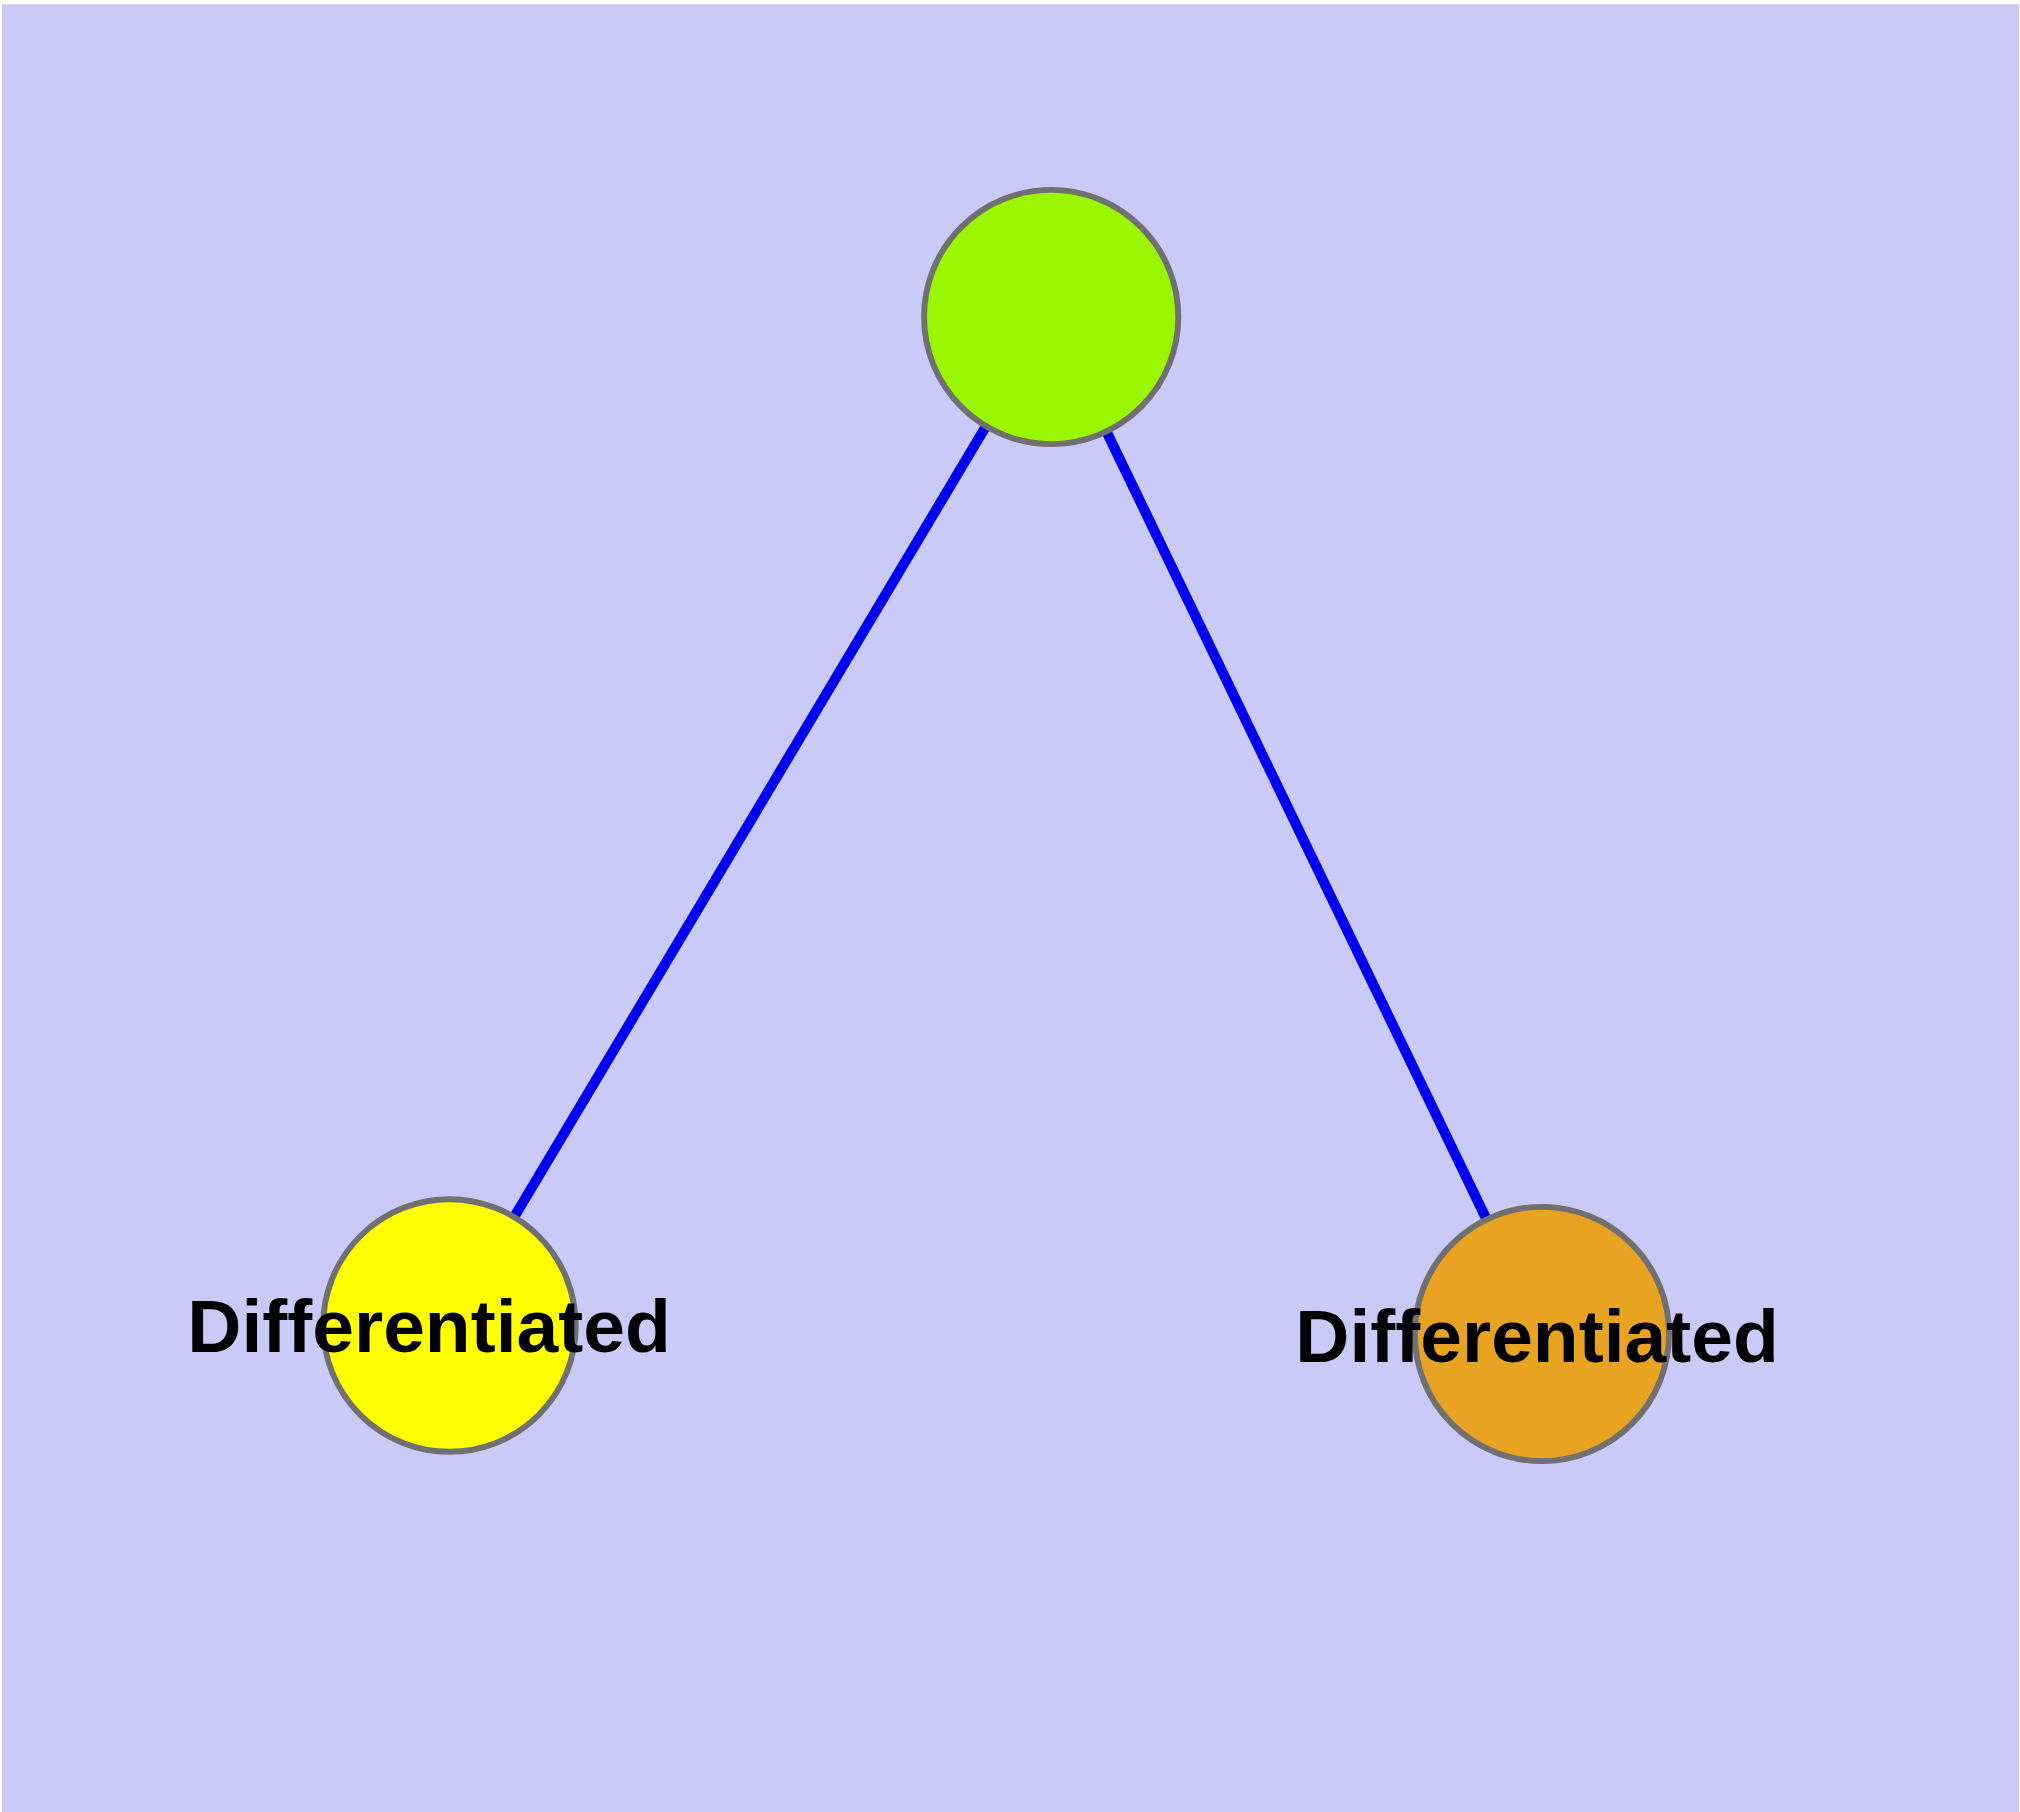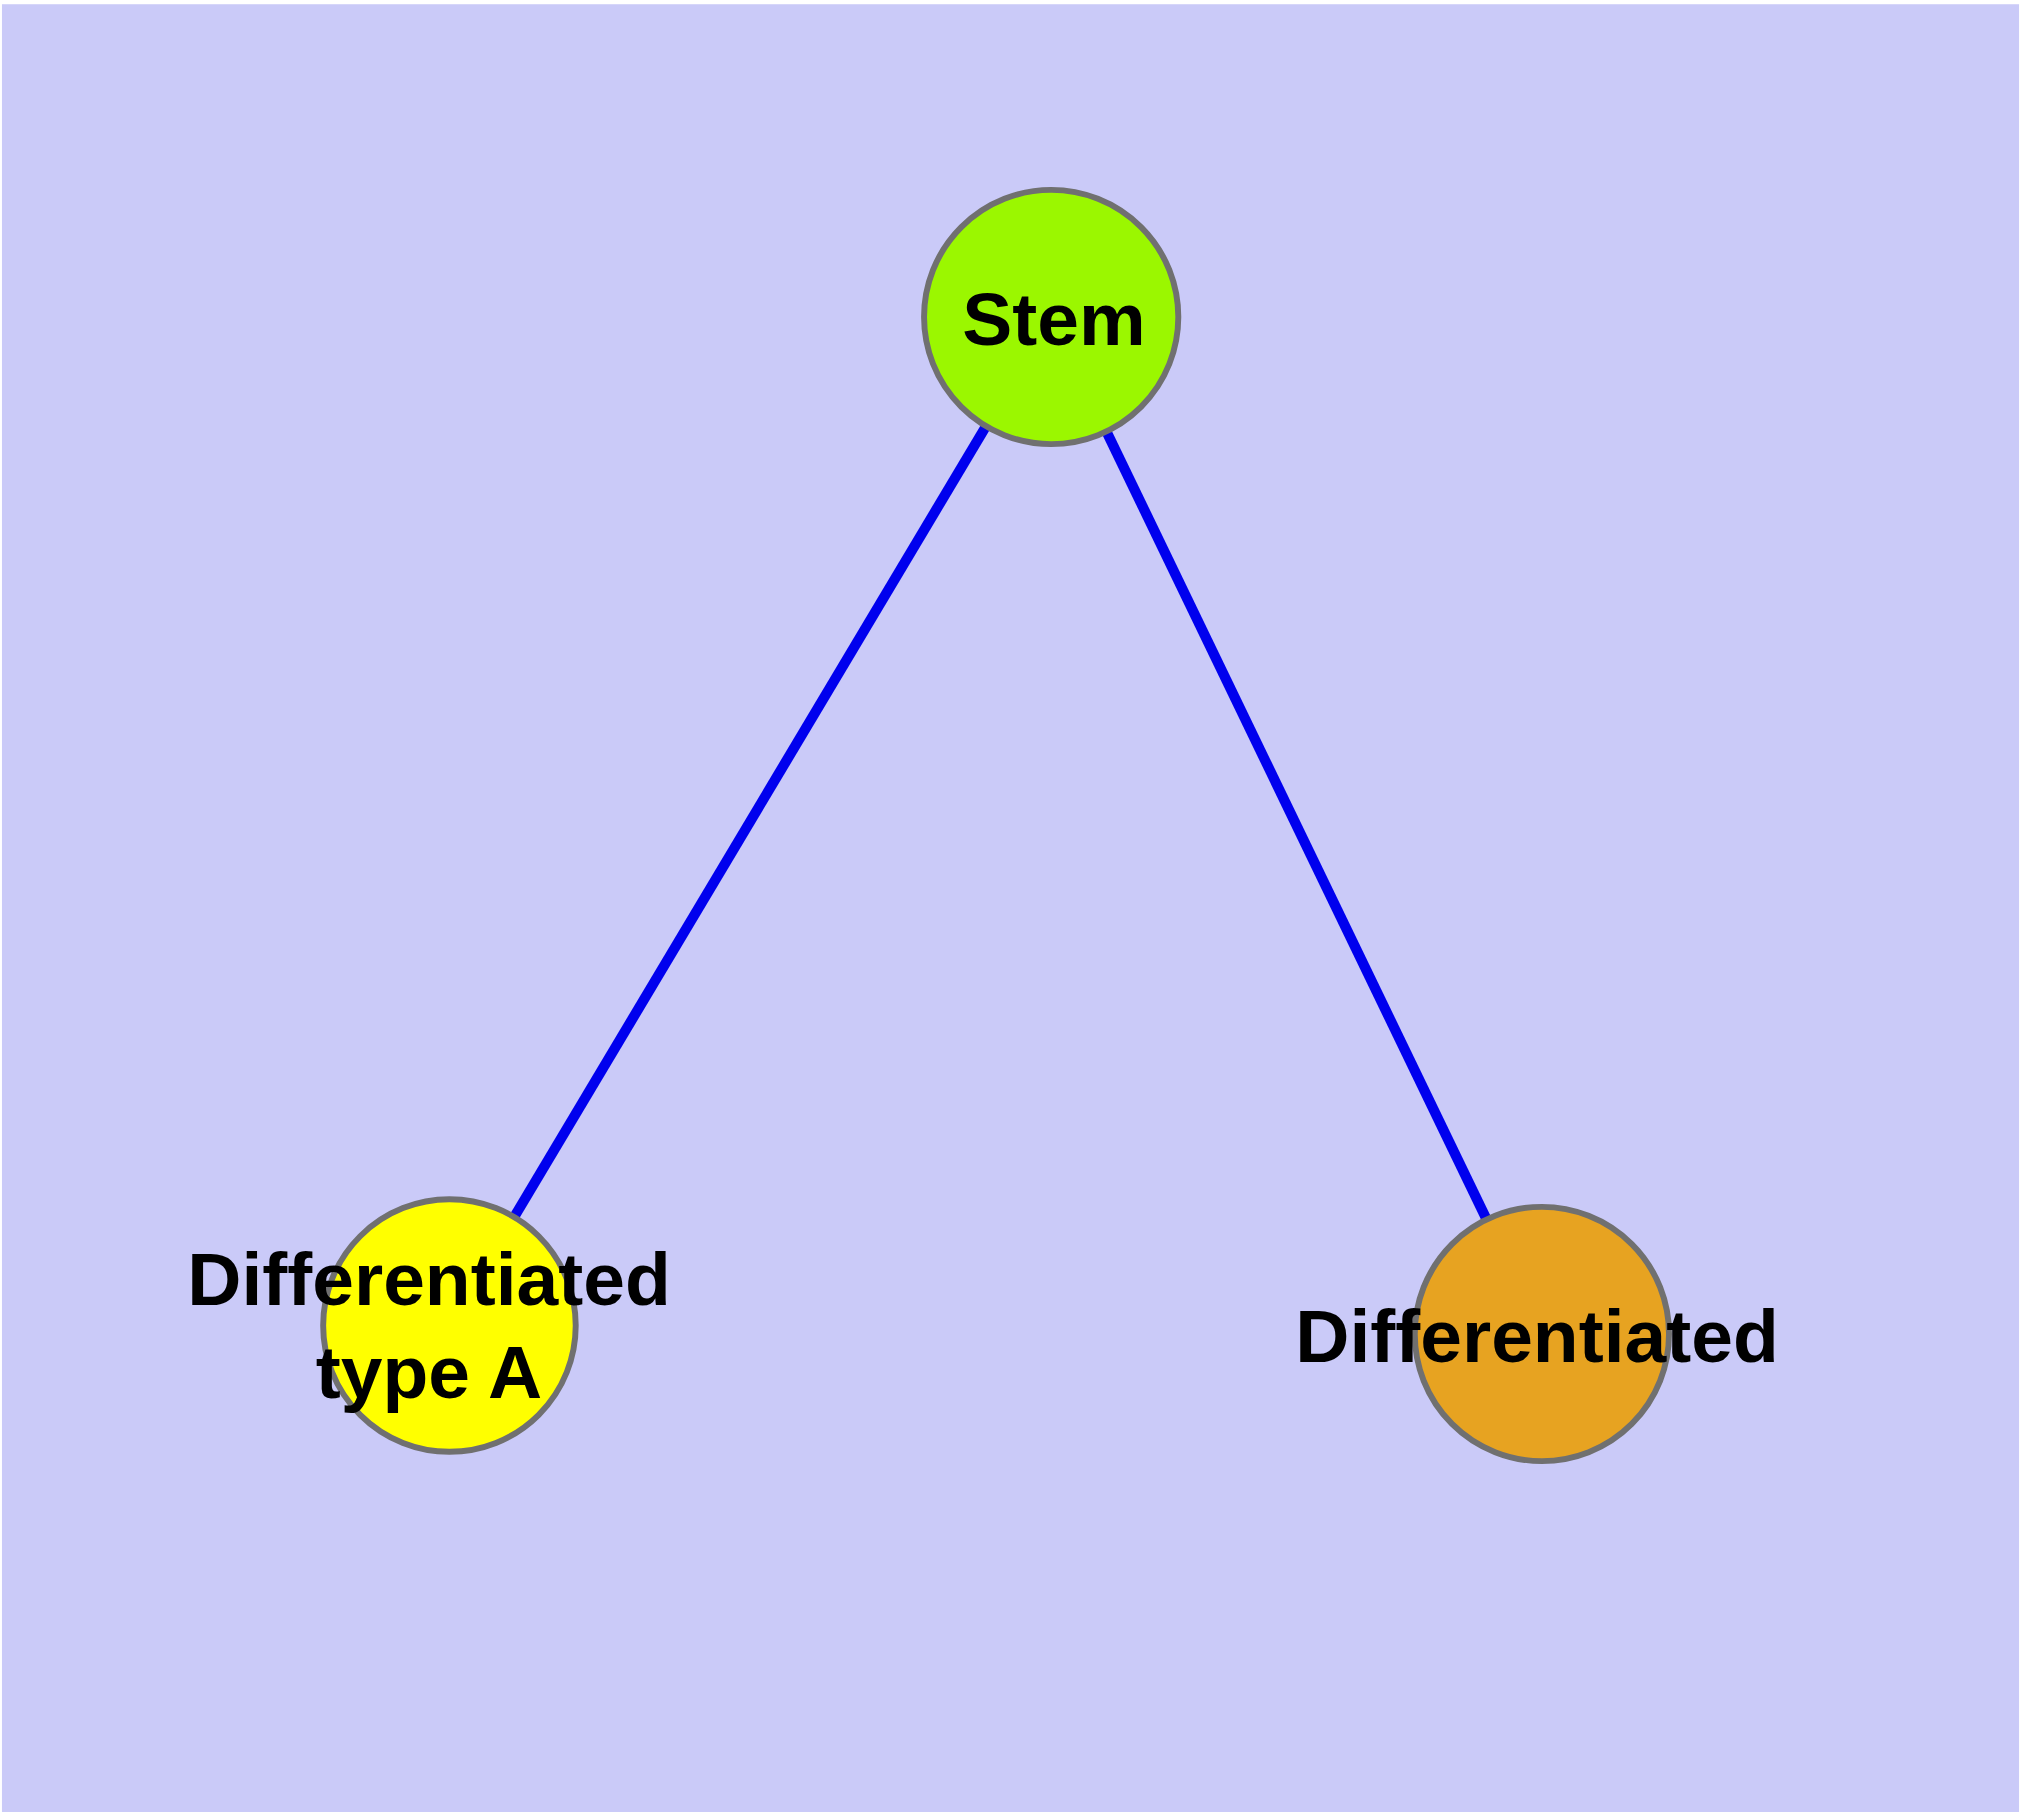--- a/index.html
+++ b/index.html
@@ -46,27 +46,23 @@
     <rect x="2" y="5" width="2380" height="2133" fill="#CACAF8"></rect>
 
     <line class="edge-line" x1="1240" y1="374" x2="530" y2="1564" stroke="#0000EE"></line>
     <line class="edge-line" x1="1240" y1="374" x2="1819" y2="1574" stroke="#0000EE"></line>
 
     <circle class="node-circle" cx="1240" cy="374" r="150" fill="#9BF700" stroke="#707070"></circle>
     <circle class="node-circle" cx="530" cy="1564" r="149" fill="#FFFF00" stroke="#707070"></circle>
     <circle class="node-circle" cx="1819" cy="1574" r="150" fill="#E7A321" stroke="#707070"></circle>
   </svg>
 
-  <div class="node-label" style="left:1054px; top:319px;">
-    <div>Stem</div>
-  </div>
 
   <div class="node-label" style="left:429px; top:1326px;">
     <div>Differentiated</div>
-    <div>type A</div>
   </div>
 
   <div class="node-label" style="left:1537px; top:1336px;">
     <div>Differentiated</div>
   </div>
 
 </div>
 
 
 </body></html>

